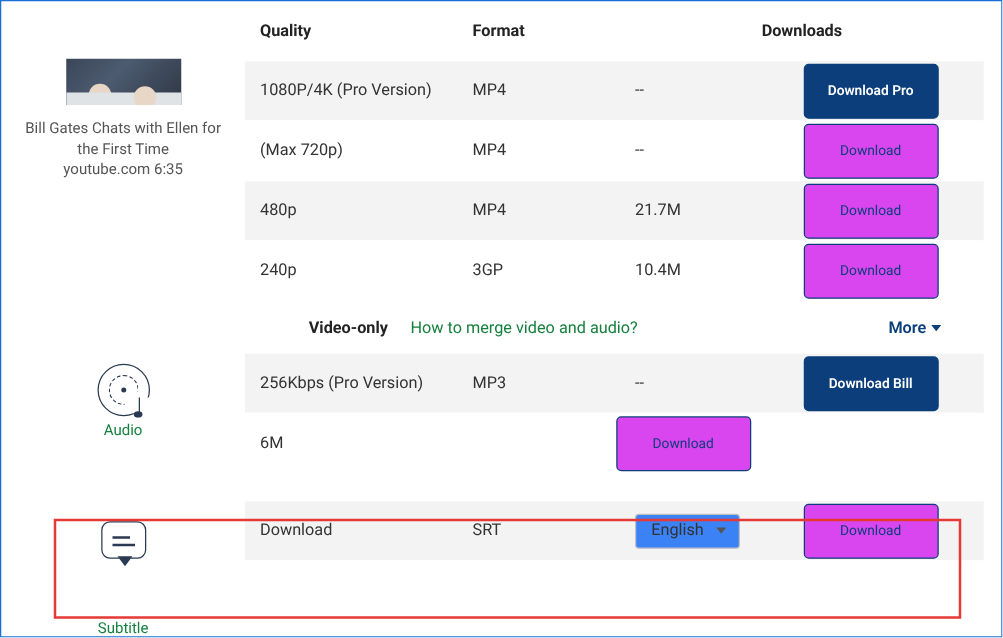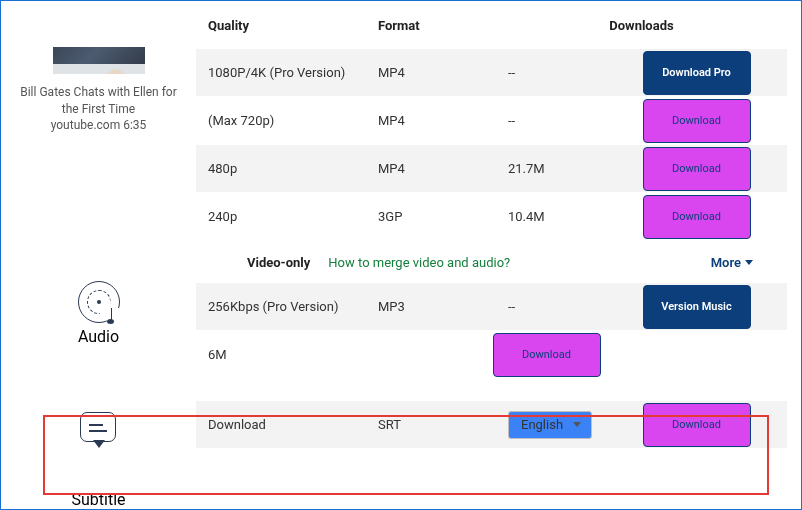--- a/index.html
+++ b/index.html
@@ -59,21 +59,21 @@
     padding: 0 10px;
   }
   .side-item {
     display:flex;
     flex-direction:column;
     align-items:center;
     color:#2a3a52;
   }
   .side-audio { margin-top: 148px; }
   .side-sub  { margin-top: 66px; gap: 44px; }
-  .side-label { font-size: 16px; color: #000000; margin-top: 4px; }
+  .side-label { font-size: 12px; color: #15803d; margin-top: 4px; }
 
   
   .tbl {
     width: 100%;
     display: flex;
     flex-direction: column;
   }
   .hdr, .row {
     display: flex;
     align-items: center;
@@ -262,21 +262,21 @@
         <span class="caret"></span>
       </span>
     </div>
 
     <div class="tbl">
       <div class="row alt">
         <div class="col-q">256Kbps (Pro Version)</div>
         <div class="col-f">MP3</div>
         <div class="col-s">--</div>
         <div class="col-d">
-            <span class="btn btn-solid">Version Music</span>
+            <span class="btn btn-solid">Download Bill</span>
           </div>
       </div>
       <div class="row">
         <div class="col-s">6M</div>
         <div class="col-d">
             <span class="btn btn-outline">Download</span>
           </div>
       </div>
     </div>
 

